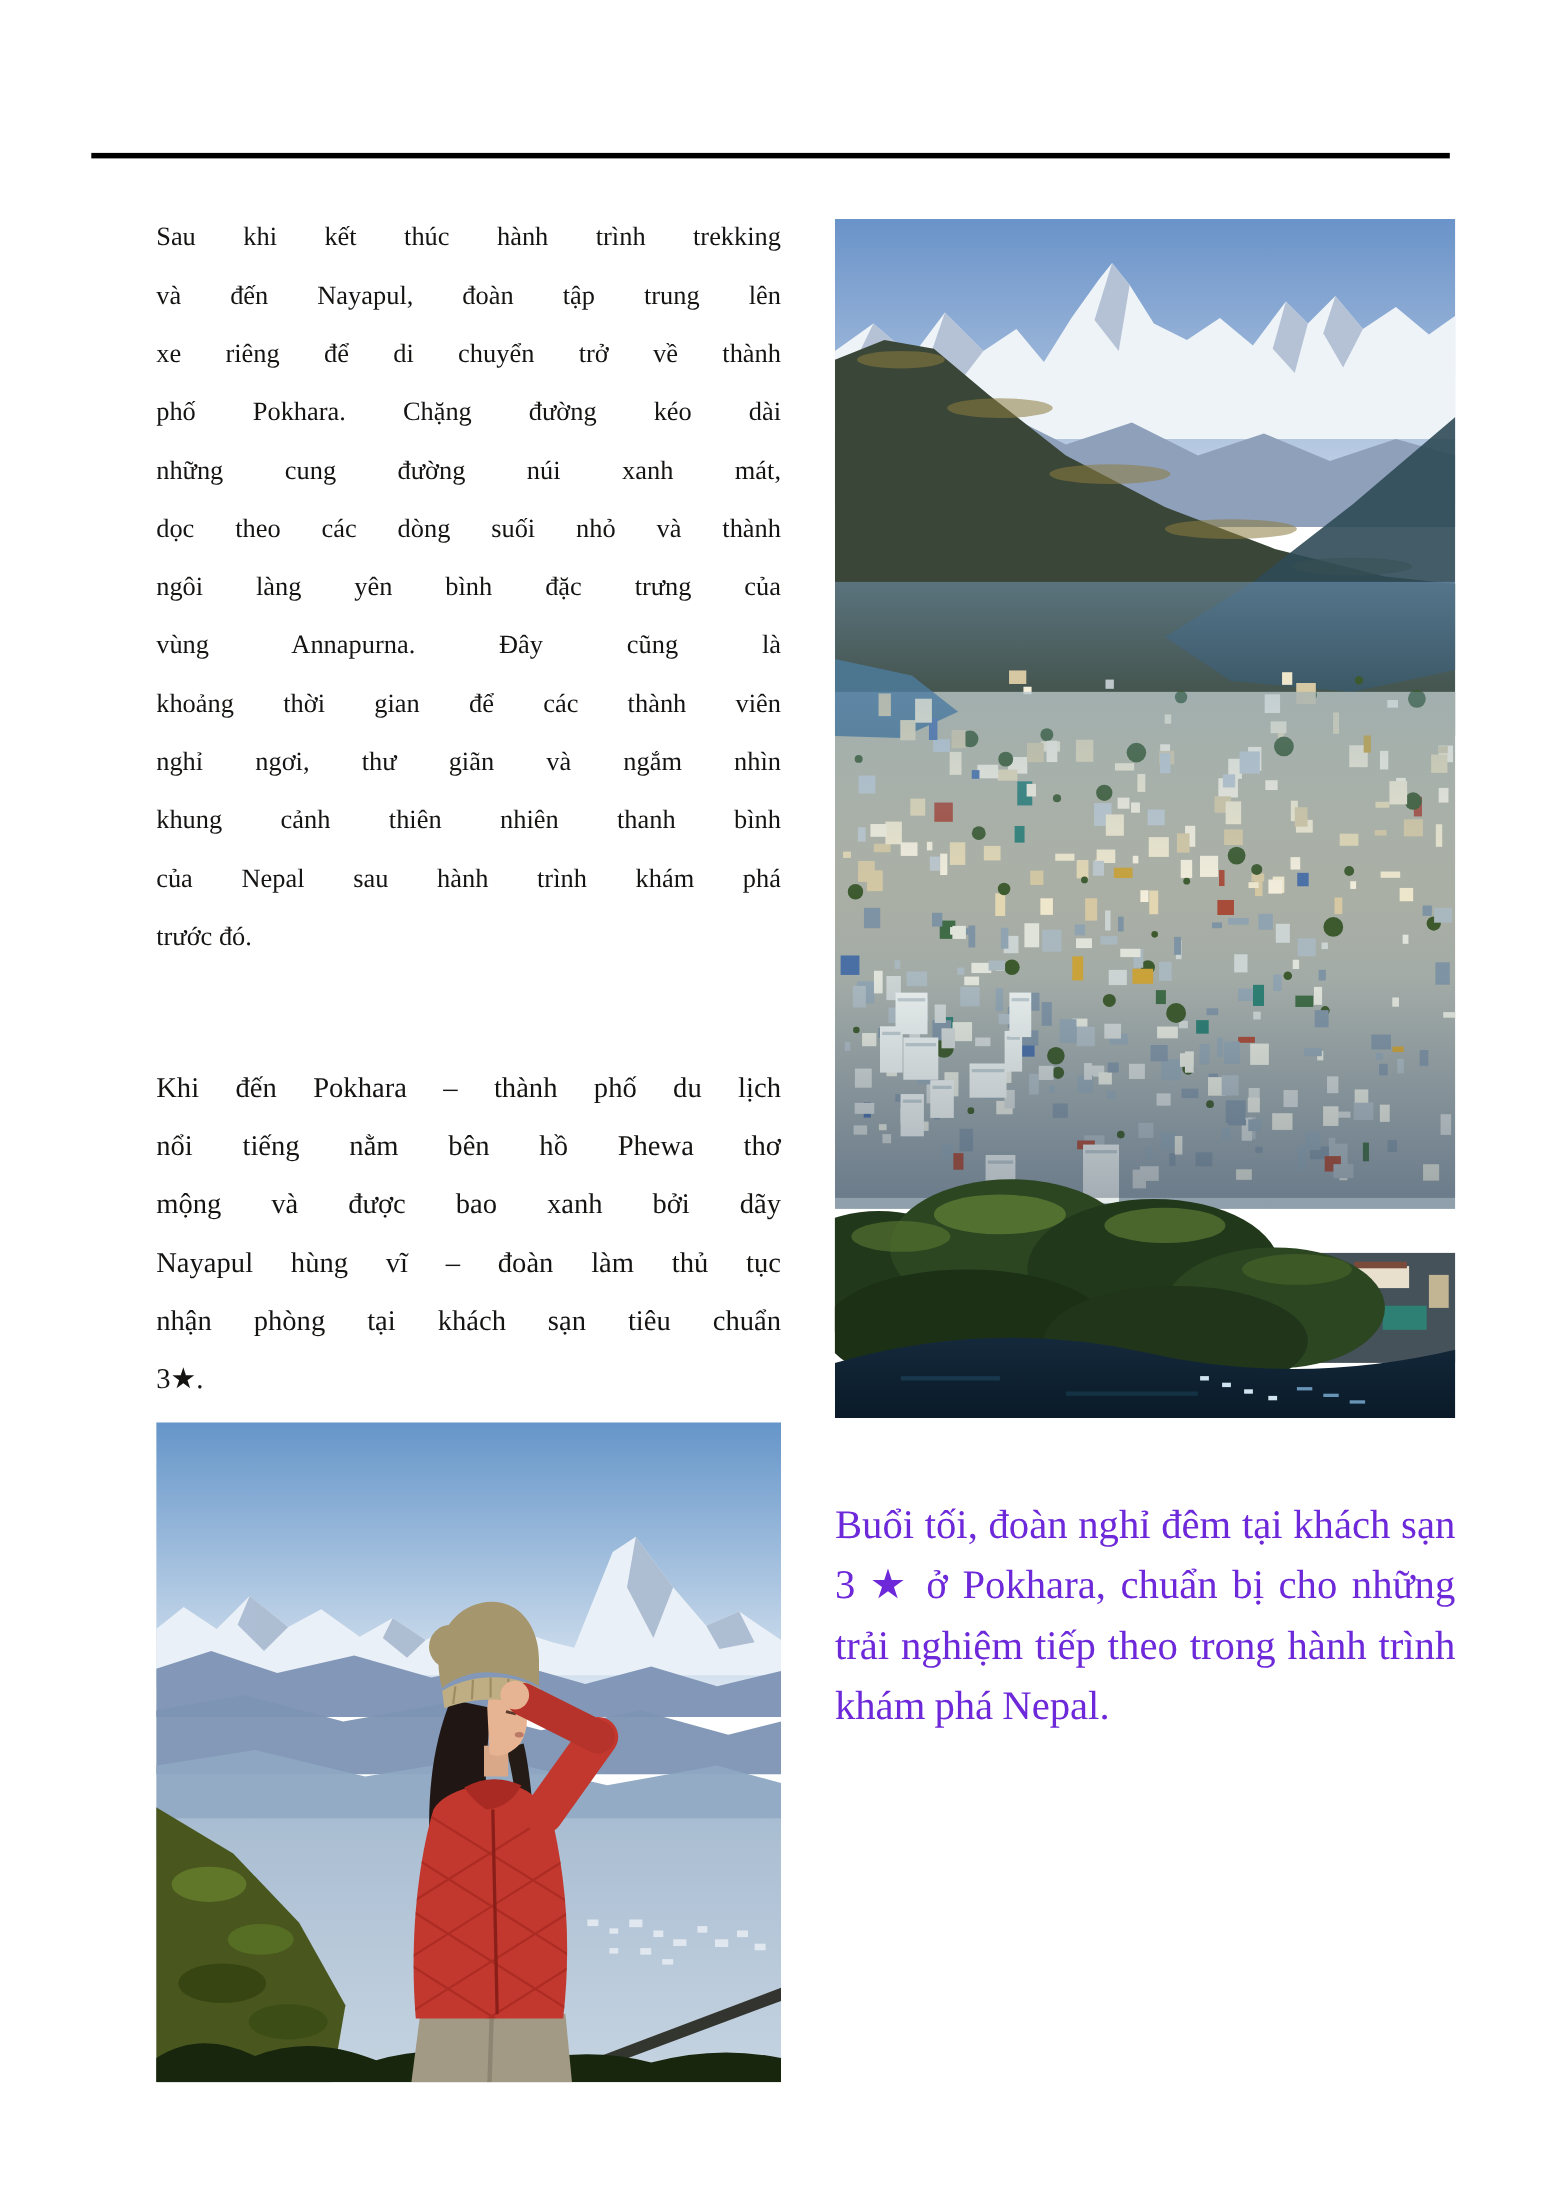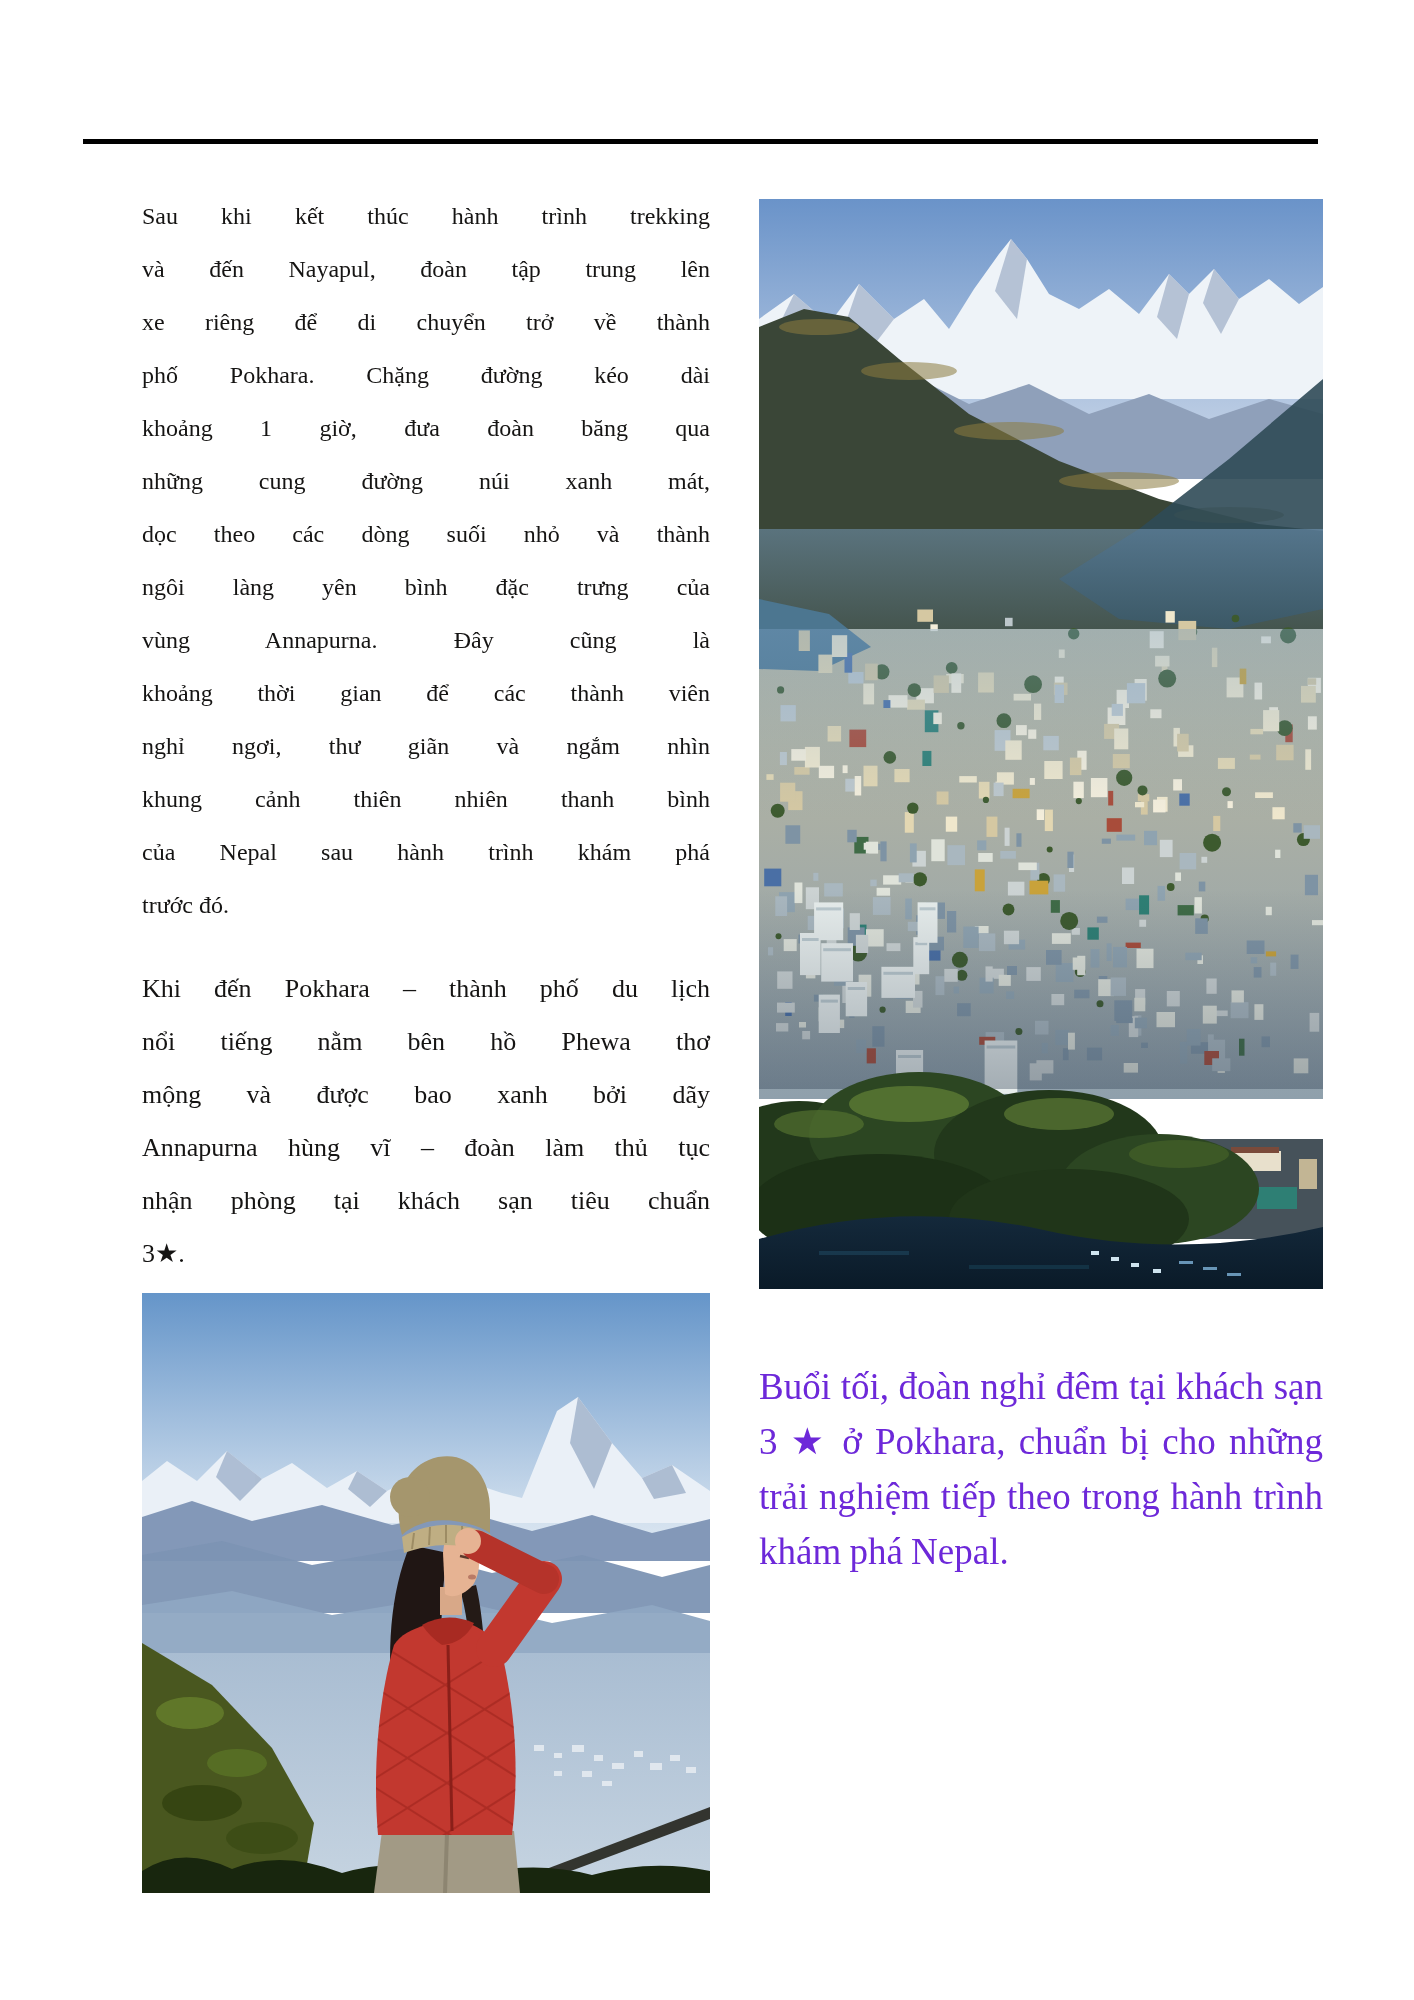--- a/index.html
+++ b/index.html
@@ -26,37 +26,36 @@
 </head>
 <body style="background: rgb(255, 255, 255);">
 
 <div id="divider" class="abs" style="background:#000;"></div>
 
 <div id="para1" class="abs textcol" style="color: rgb(21, 20, 19);">
     <div class="tline jl">Sau khi kết thúc hành trình trekking</div>
     <div class="tline jl">và đến Nayapul, đoàn tập trung lên</div>
     <div class="tline jl">xe riêng để di chuyển trở về thành</div>
     <div class="tline jl">phố Pokhara. Chặng đường kéo dài</div>
-    <div class="tline jl">khoảng 1 giờ, đưa đoàn băng qua</div>
     <div class="tline jl">những cung đường núi xanh mát,</div>
     <div class="tline jl">dọc theo các dòng suối nhỏ và thành</div>
     <div class="tline jl">ngôi làng yên bình đặc trưng của</div>
     <div class="tline jl">vùng Annapurna. Đây cũng là</div>
     <div class="tline jl">khoảng thời gian để các thành viên</div>
     <div class="tline jl">nghỉ ngơi, thư giãn và ngắm nhìn</div>
     <div class="tline jl">khung cảnh thiên nhiên thanh bình</div>
     <div class="tline jl">của Nepal sau hành trình khám phá</div>
     <div class="tline ll">trước đó.</div>
   </div>
 
 <div id="para2" class="abs textcol" style="color: rgb(21, 20, 19);">
     <div class="tline jl">Khi đến Pokhara – thành phố du lịch</div>
     <div class="tline jl">nổi tiếng nằm bên hồ Phewa thơ</div>
     <div class="tline jl">mộng và được bao xanh bởi dãy</div>
-    <div class="tline jl">Annapurna hùng vĩ – đoàn làm thủ tục</div>
+    <div class="tline jl">Nayapul hùng vĩ – đoàn làm thủ tục</div>
     <div class="tline jl">nhận phòng tại khách sạn tiêu chuẩn</div>
     <div class="tline ll">3★.</div>
   </div>
 
 <figure id="photo-right" class="abs">
 <svg width="564" height="1090" viewBox="0 0 564 1090">
   <defs>
     <linearGradient id="skyR" x1="0" y1="0" x2="0" y2="1">
       <stop offset="0" stop-color="#6a93c9"></stop>
       <stop offset="1" stop-color="#c9d6e8"></stop>

